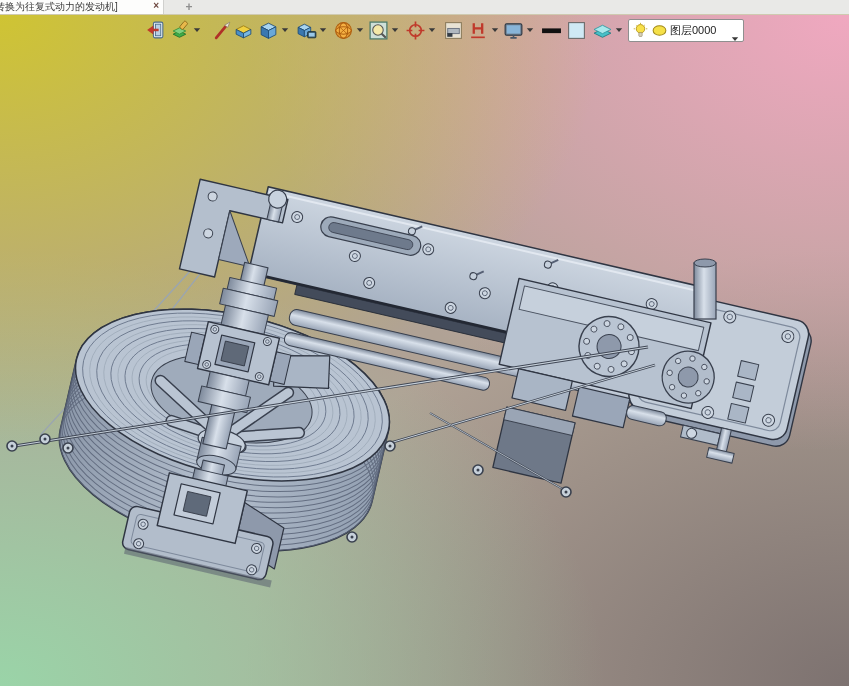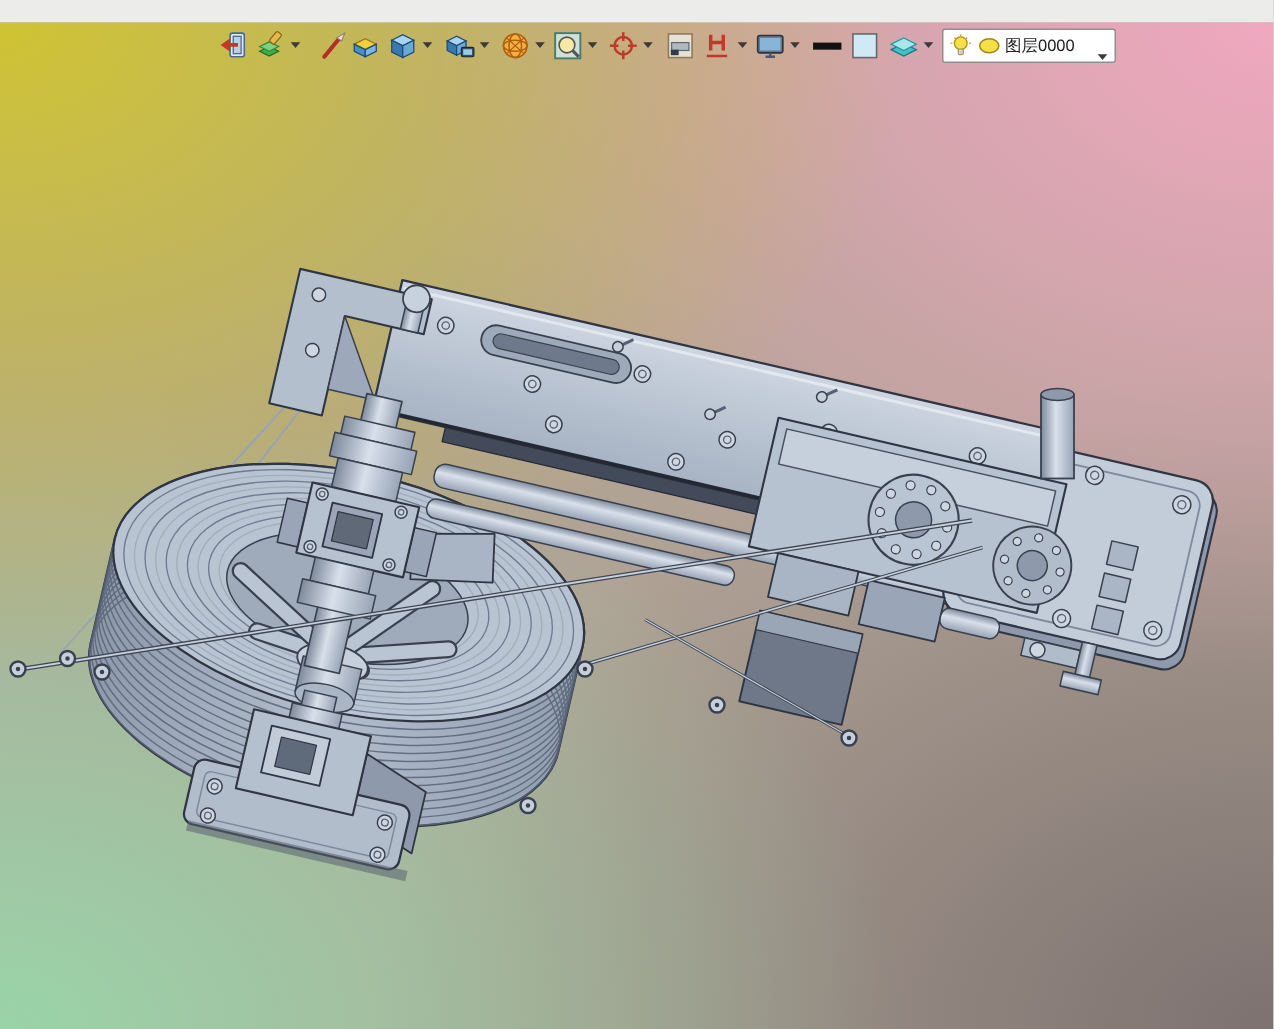--- a/index.html
+++ b/index.html
@@ -38,20 +38,27 @@
   #layer-combo .ltext{font-size:11px;color:#222;flex:1;white-space:nowrap;}
   #layer-combo .dd{margin-right:1px;}
 
   #model-svg{position:absolute;left:0;top:0;}
 </style>
 </head>
 <body>
 
 <div id="app">
 
+  <div id="tabbar">
+    <div class="tab">
+      <span class="tab-title">转换为往复式动力的发动机]</span>
+      <span class="tab-close">×</span>
+    </div>
+    <div class="newtab">+</div>
+  </div>
 
   <div id="canvas" style="--bg-tl: #cfc433; --bg-tr: #f0a8c0; --bg-bl: #9ad4a8; --bg-br: #7d7270; --bg-mid: #b0a295;">
 
     <svg id="model-svg" width="849" height="671" viewBox="0 0 849 671">
       <defs>
         <linearGradient id="plateG" x1="0" y1="0" x2="0" y2="1">
           <stop offset="0" stop-color="#ccd5e0"></stop>
             <stop offset="1" stop-color="#a7b3c3"></stop>
         </linearGradient>
         <linearGradient id="cylG" x1="0" y1="0" x2="1" y2="0">

